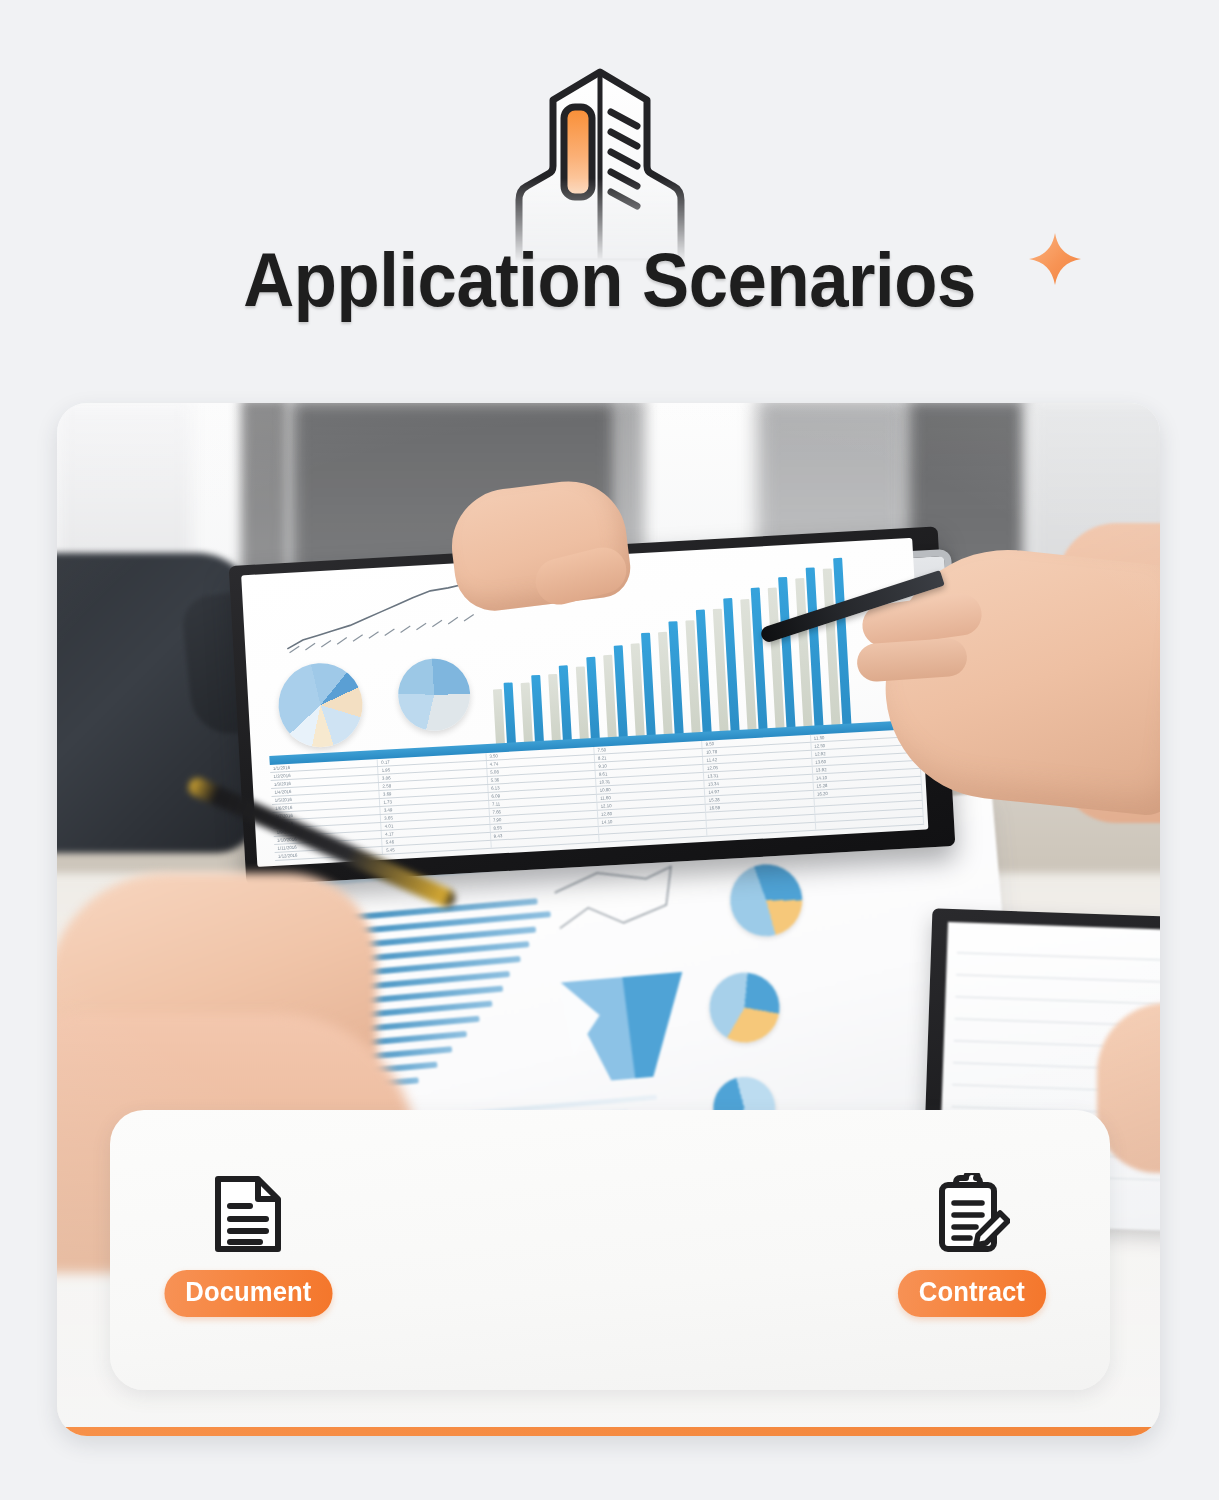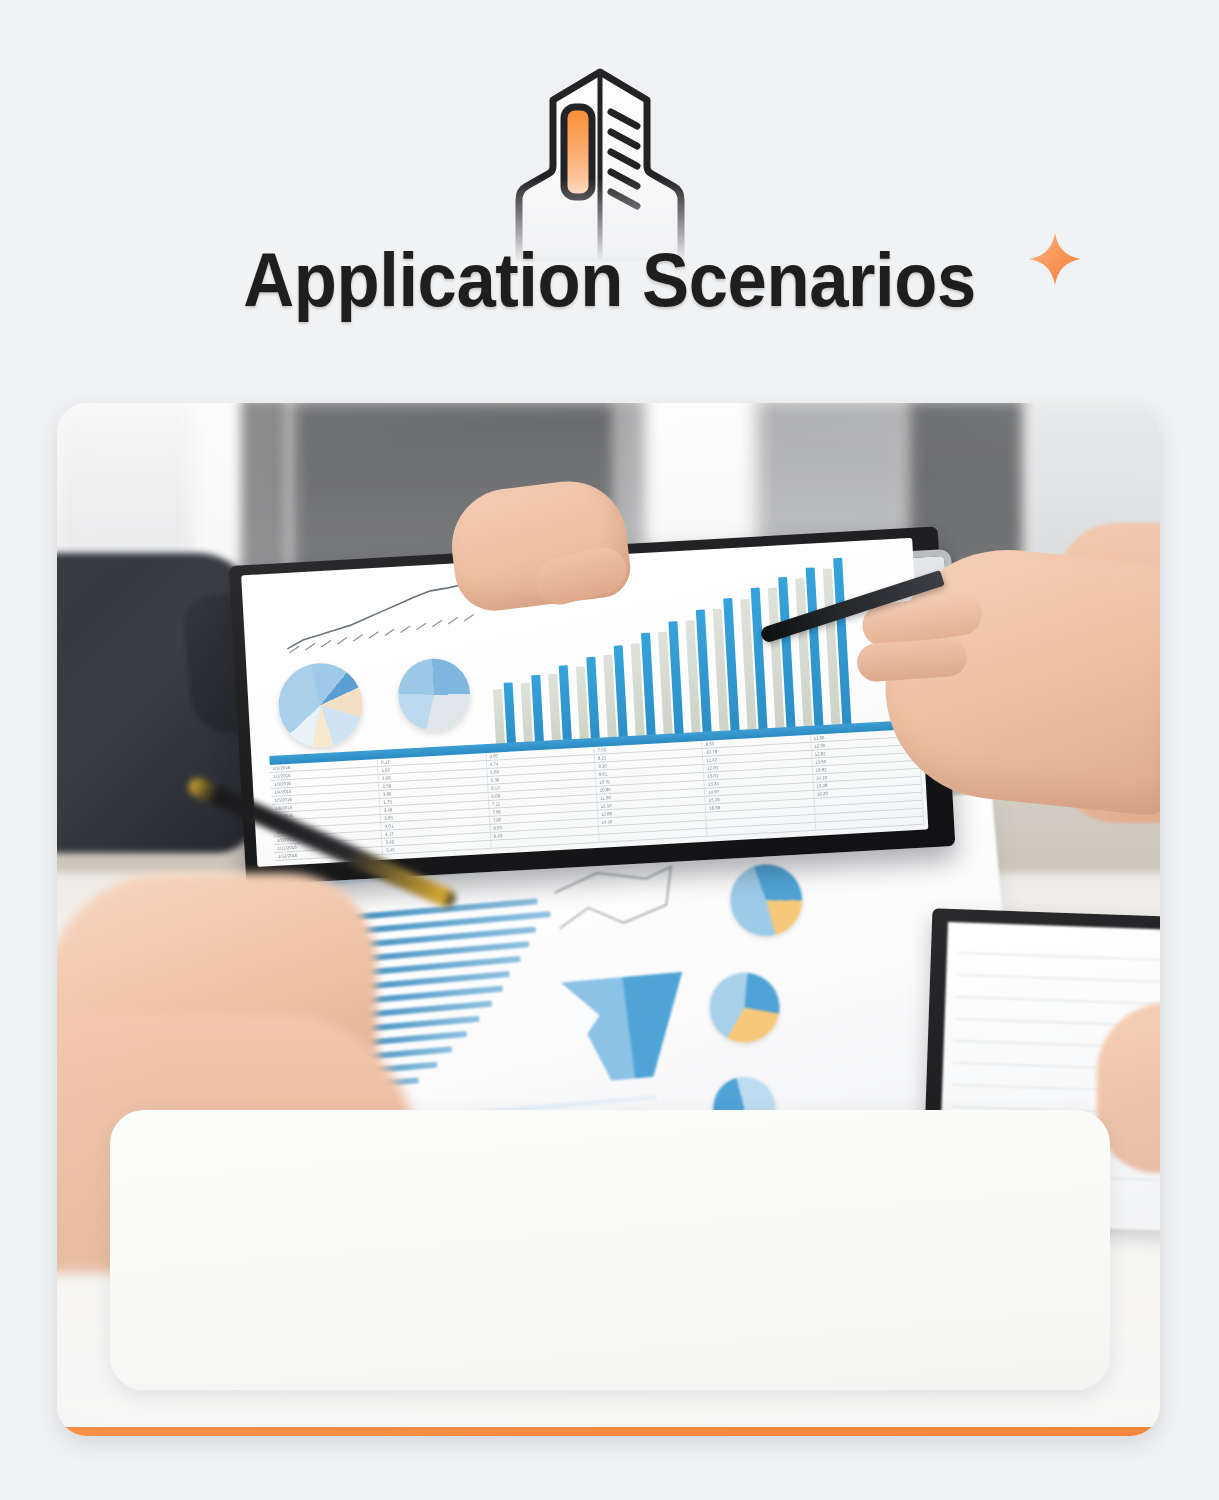--- a/index.html
+++ b/index.html
@@ -709,18 +709,49 @@
     <div id="fg-arm"></div>
 
     <div id="photo-wash"></div>
   </div>
 
   <div id="photo-accent"></div>
 </div>
 
 <div id="icon-panel">
 
-
+  <div class="scen-item">
+    <span class="scen-icon">
+      <svg width="72" height="80" viewBox="0 0 72 80" xmlns="http://www.w3.org/2000/svg">
+        <path d="M6 5 H46 L66 25 V75 H6 Z" fill="#ffffff" stroke="#1f1f21" stroke-width="6" stroke-linejoin="round"></path>
+        <path d="M46 5 V25 H66" fill="none" stroke="#1f1f21" stroke-width="6" stroke-linejoin="round"></path>
+        <g stroke="#1f1f21" stroke-width="6" stroke-linecap="round">
+          <line x1="18" y1="32" x2="38" y2="32"></line>
+          <line x1="18" y1="45" x2="54" y2="45"></line>
+          <line x1="18" y1="57" x2="54" y2="57"></line>
+          <line x1="18" y1="68" x2="48" y2="68"></line>
+        </g>
+      </svg>
+    </span>
+    <span class="scen-pill">Document</span>
+  </div>
+
+  <div class="scen-item">
+    <span class="scen-icon">
+      <svg width="76" height="82" viewBox="0 0 76 82" xmlns="http://www.w3.org/2000/svg">
+        <rect x="8" y="12" width="52" height="64" rx="6" fill="#ffffff" stroke="#1f1f21" stroke-width="6"></rect>
+        <path d="M22 12 V9 a4 4 0 0 1 4-4 h6 a6 6 0 0 1 12 0 h-2 a4 4 0 0 1 4 4 v3 Z" fill="#ffffff" stroke="#1f1f21" stroke-width="6" stroke-linejoin="round"></path>
+        <g stroke="#1f1f21" stroke-width="5.5" stroke-linecap="round">
+          <line x1="20" y1="30" x2="48" y2="30"></line>
+          <line x1="20" y1="42" x2="48" y2="42"></line>
+          <line x1="20" y1="54" x2="42" y2="54"></line>
+          <line x1="20" y1="65" x2="36" y2="65"></line>
+        </g>
+        <path d="M66 40 L74 48 L52 70 L42 72 L44 62 Z" fill="#ffffff" stroke="#1f1f21" stroke-width="5.5" stroke-linejoin="round"></path>
+      </svg>
+    </span>
+    <span class="scen-pill">Contract</span>
+  </div>
 
 
 
 
 </div>
 
 </body></html>

